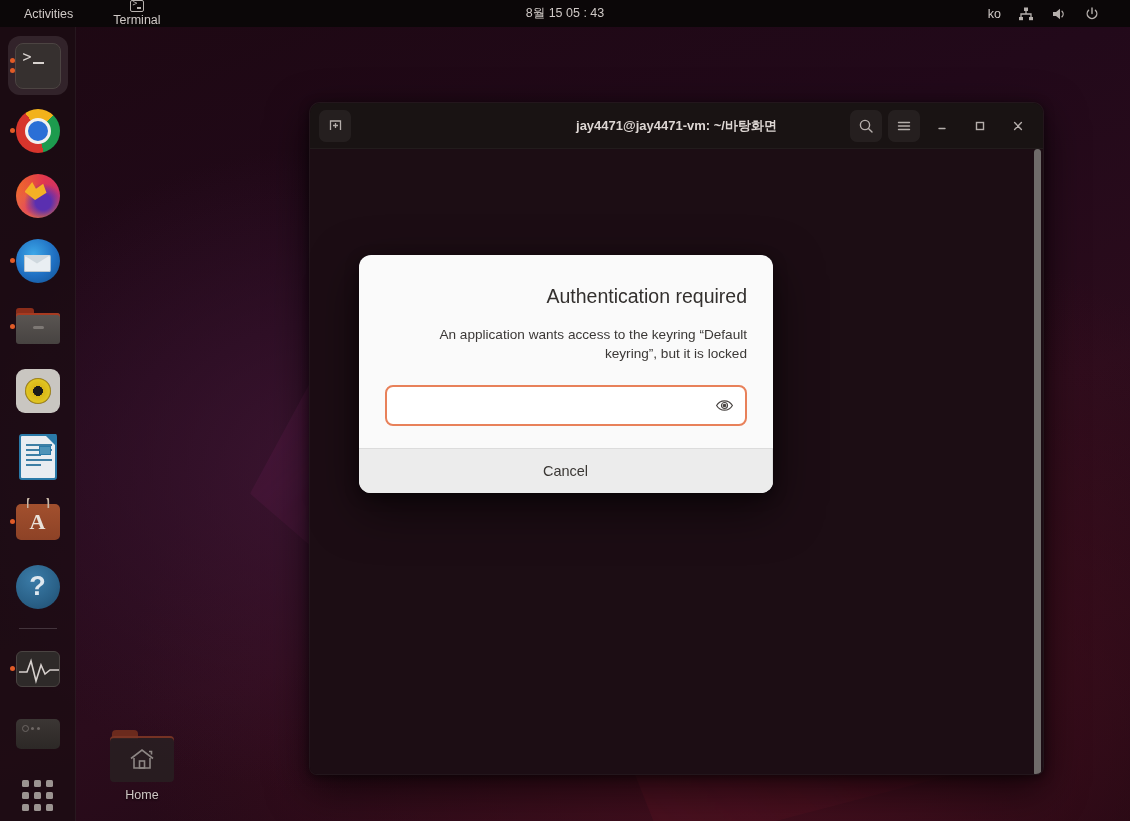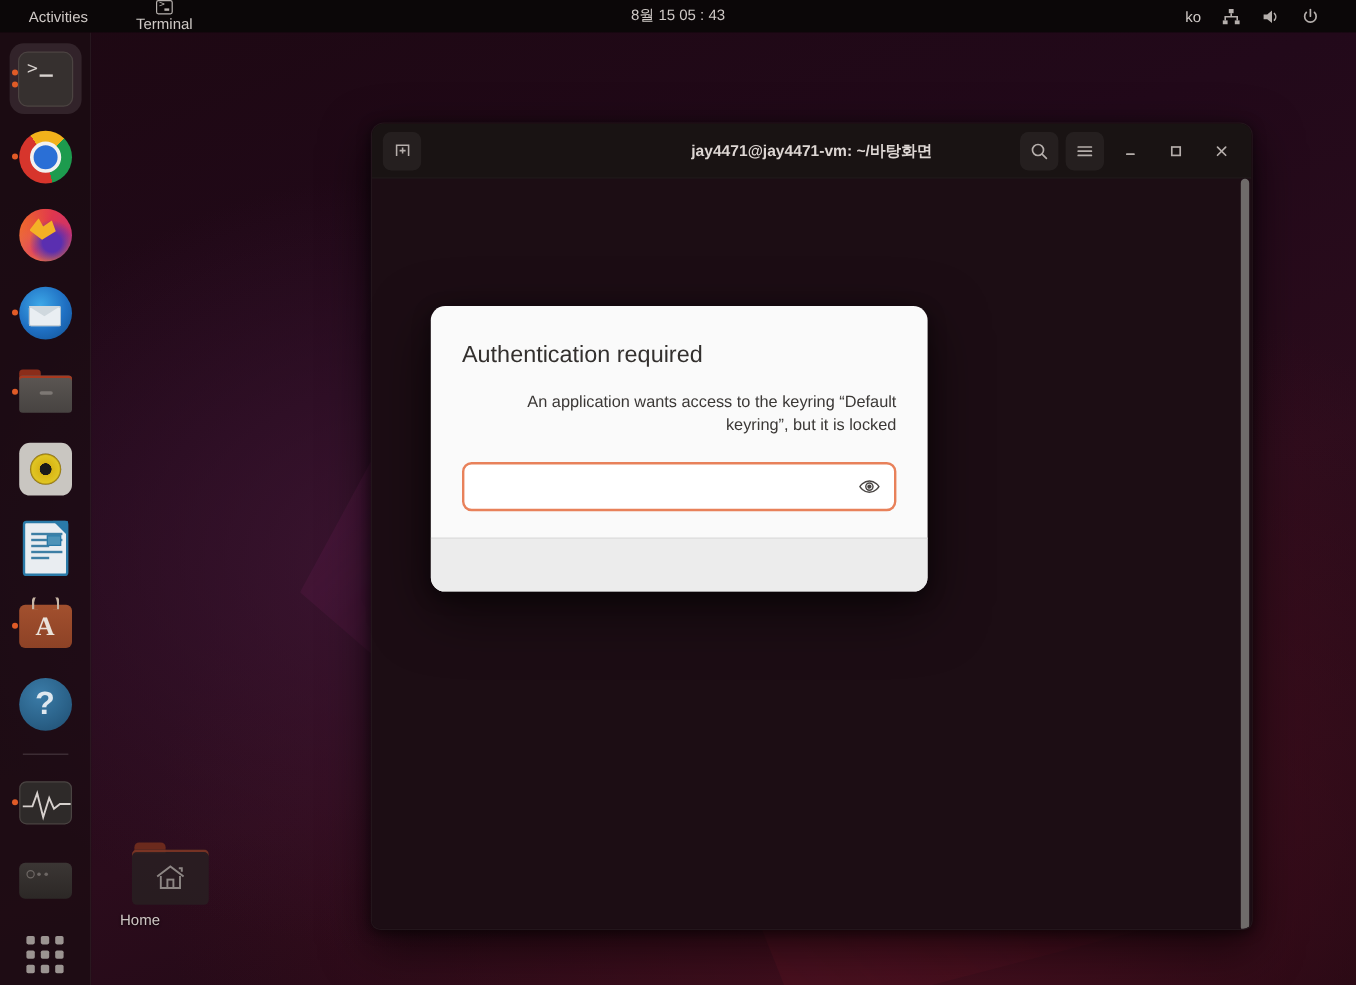--- a/index.html
+++ b/index.html
@@ -399,22 +399,23 @@
   .apps-grid span {
     width: 7px; height: 7px;
     background: #9b9491;
     border-radius: 1.5px;
     display: block;
   }
 
   
   #desktop-home-icon {
     position: absolute;
-    left: 100px; top: 702px;
+    left: 100px; top: 730px;
     width: 84px;
+    text-align: center;
     z-index: 10;
   }
   .home-folder {
     width: 64px; height: 52px;
     margin: 0 auto;
     position: relative;
   }
   .home-folder .tab {
     position: absolute;
     left: 2px; top: 0;
@@ -526,21 +527,21 @@
     left: 359px; top: 255px;
     width: 414px;
     border-radius: 12px;
     background: #fafafa;
     box-shadow: 0 16px 48px rgba(0,0,0,.55), 0 4px 14px rgba(0,0,0,.4);
     overflow: hidden;
     z-index: 60;
   }
   #auth-content { padding: 30px 26px 22px 26px; }
   #auth-title {
-    text-align: left;
+    text-align: right;
     font-size: 19.5px;
     color: #33302e;
     font-weight: 400;
     margin-bottom: 17px;
   }
   #auth-message {
     text-align: right;
     font-size: 13.6px;
     color: #3b3836;
     line-height: 19px;
@@ -842,16 +843,17 @@
             <path d="M1.6 9.5S4.4 4.8 9.5 4.8 17.4 9.5 17.4 9.5 14.6 14.2 9.5 14.2 1.6 9.5 1.6 9.5Z"></path>
             <circle cx="9.5" cy="9.5" r="3"></circle>
             <circle cx="9.5" cy="9.5" r="1.2" fill="#4a4644"></circle>
           </svg>
         </span>
       </div>
 
     </div>
 
     <div id="auth-buttons">
+      <div class="auth-btn" id="cancel-button">Cancel</div>
     </div>
   </div>
 
 </div>
 
 </body></html>

